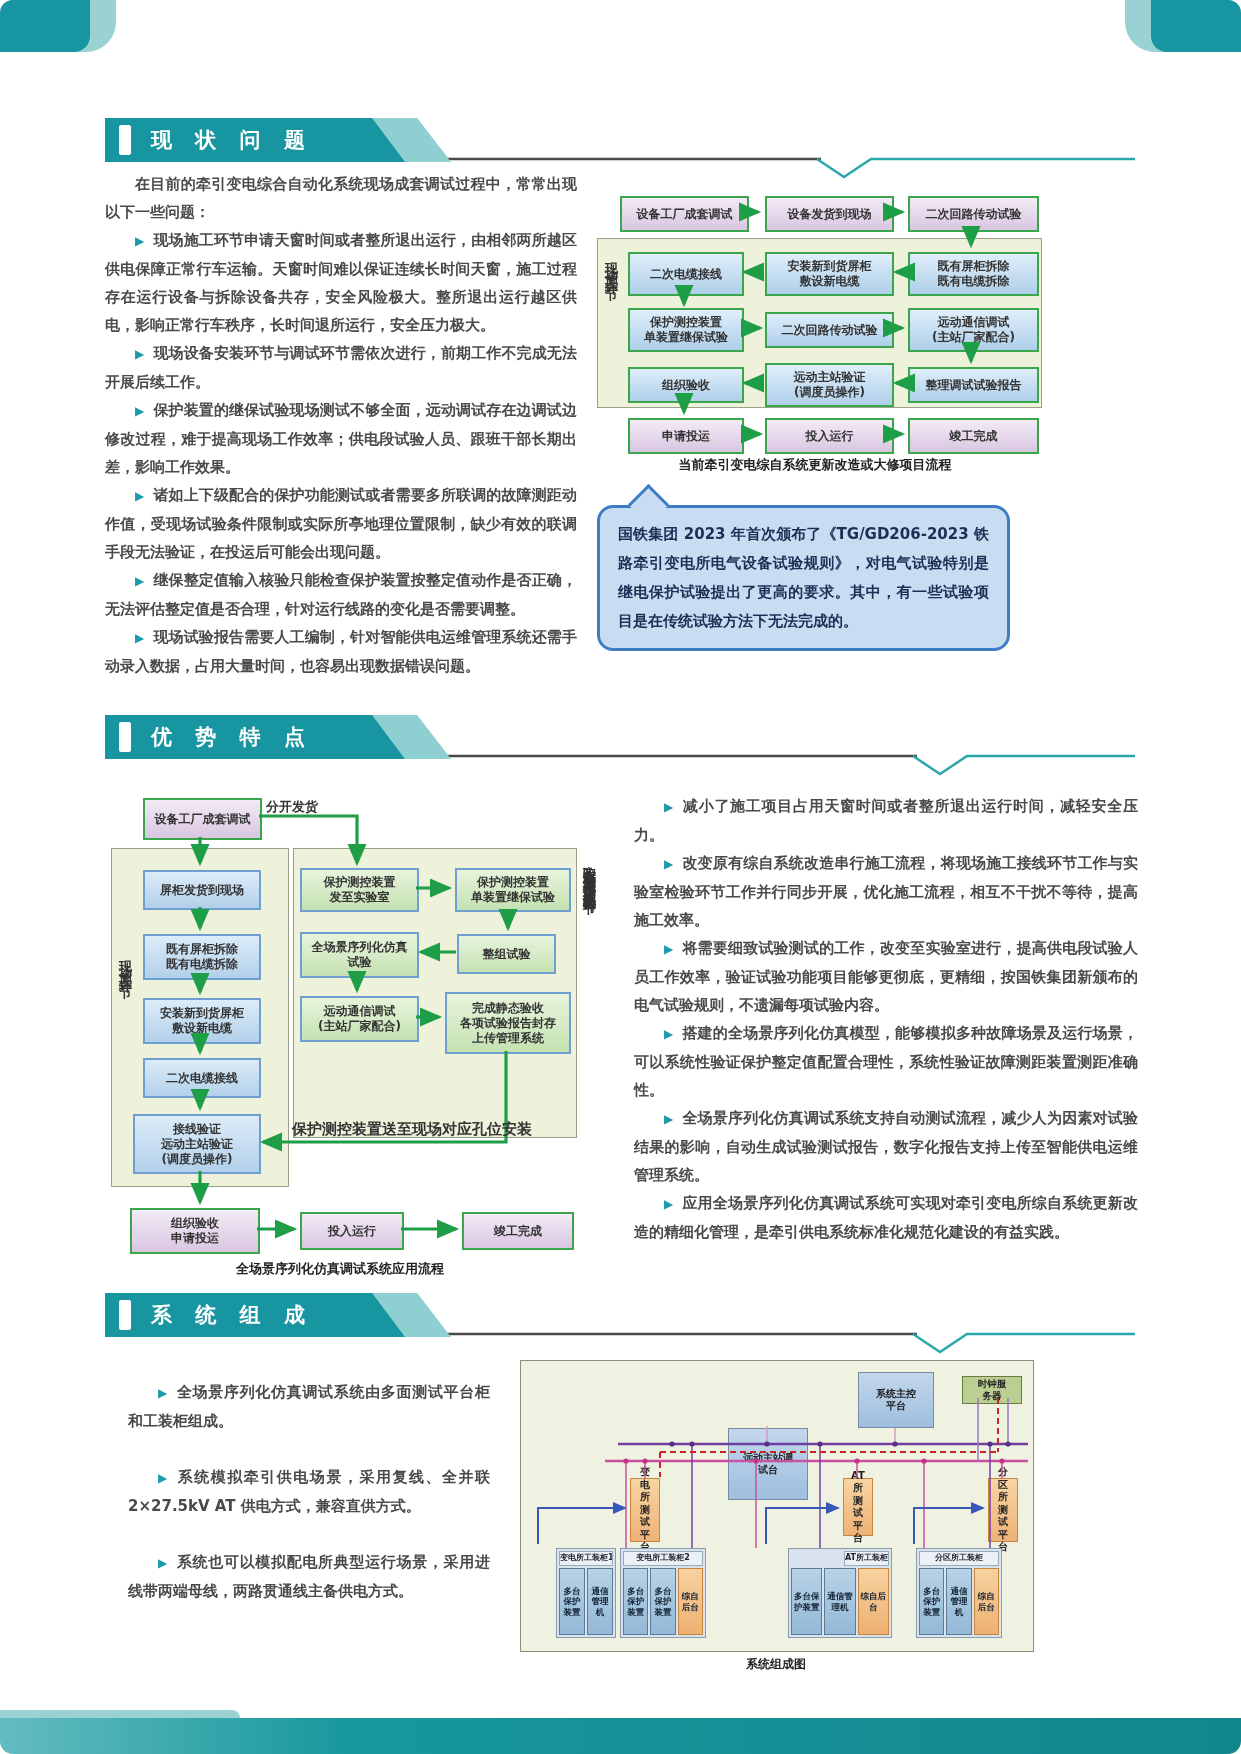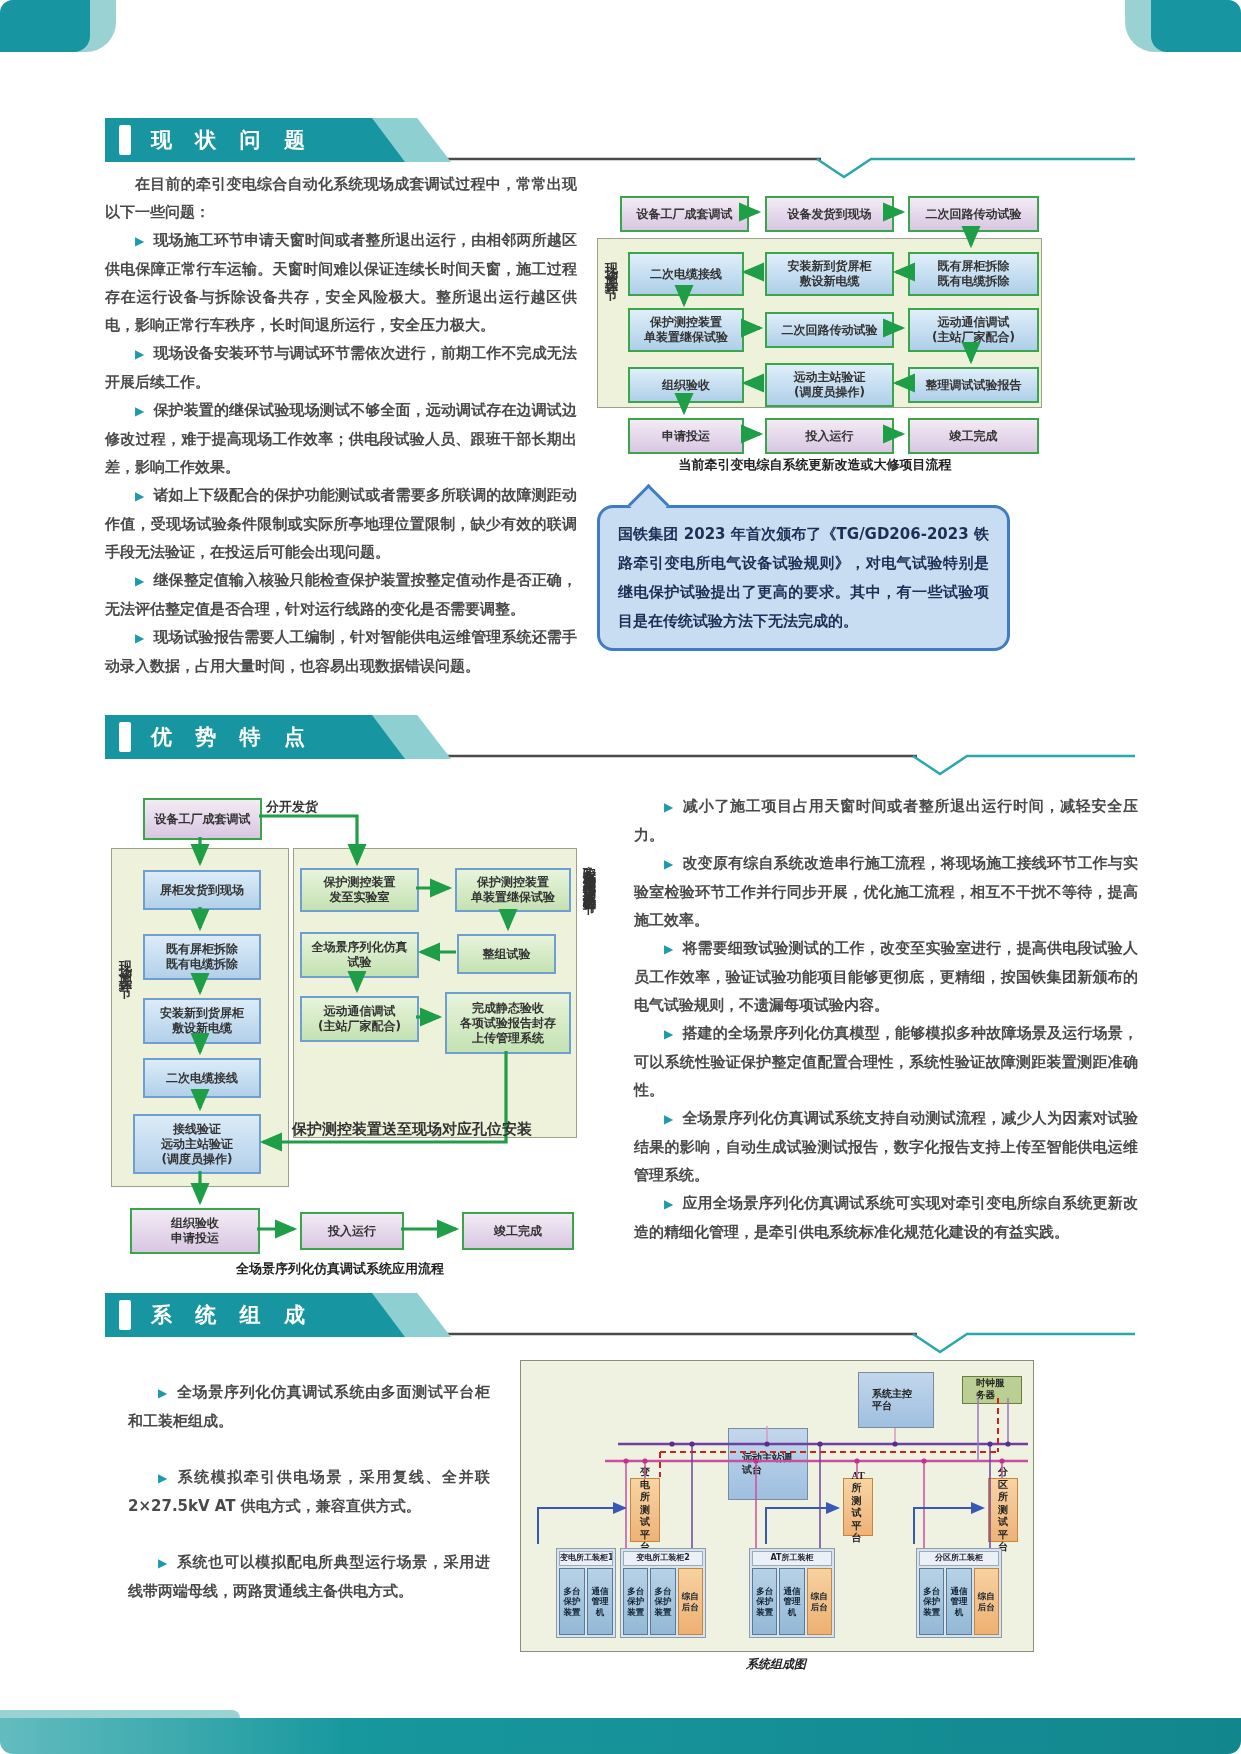--- a/index.html
+++ b/index.html
@@ -37,22 +37,22 @@
   .flab{position:absolute;font-size:12px;font-weight:700;color:#333;z-index:6;white-space:nowrap;}
   .fcap{position:absolute;font-size:13px;font-weight:700;color:#222;text-align:center;z-index:6;}
   
   .callout{position:absolute;left:597px;top:505px;width:413px;background:#c9ddf2;border:3px solid #3e7cc4;
            border-radius:16px;padding:12px 18px;box-sizing:border-box;font-size:15px;line-height:29px;
            font-weight:700;color:#1c2f55;text-align:justify;z-index:6;}
   .callout-tip{position:absolute;left:634px;top:490px;width:26px;height:26px;background:#c9ddf2;
                border-left:3px solid #3e7cc4;border-top:3px solid #3e7cc4;transform:rotate(45deg);z-index:7;}
   
   .diagram{position:absolute;left:520px;top:1360px;width:512px;height:290px;background:#eff1e1;border:1px solid #8a8f7a;z-index:1;}
-  .dnode{position:absolute;display:flex;align-items:center;justify-content:center;text-align:left;
-         font-size:10px;font-weight:700;color:#222;z-index:4;line-height:1.25;padding:13px;box-sizing:border-box;font-family:Liberation Serif, serif;}
+  .dnode{position:absolute;display:flex;align-items:center;justify-content:center;text-align:center;
+         font-size:10px;font-weight:700;color:#222;z-index:4;line-height:1.25;padding:13px;box-sizing:border-box;}
   .dblue{background:linear-gradient(180deg,#c3d7ec,#9ebfe0);border:1px solid #7a8aa0;}
   .dclock{background:#bccf92;border:1px solid #6a7a40;font-size:9.5px;}
   .dplat{background:linear-gradient(180deg,#f8d4a4,#eeb276);border:1px solid #c8853c;}
   .cab{position:absolute;background:#d9e3ee;border:1px solid #8a9ab0;z-index:4;display:flex;flex-direction:column;
        padding:2px;box-sizing:border-box;}
   .cab .ct{font-size:8px;font-weight:700;text-align:center;color:#223;background:#eaf0f6;border:1px solid #99aabb;
            line-height:11px;height:13px;overflow:hidden;white-space:nowrap;}
   .cab .ci{flex:1;display:flex;gap:2px;margin-top:2px;}
   .slat{flex:1;display:flex;align-items:center;justify-content:center;text-align:center;font-size:8.5px;
         line-height:1.2;font-weight:600;color:#123;background:linear-gradient(180deg,#b8d2e6,#93b8d6);
@@ -220,38 +220,38 @@
     </div>
   </div>
   <div class="cab" style="left:620px;top:1548px;width:86px;height:90px;">
     <div class="ct">变电所工装柜2</div>
     <div class="ci">
       <div class="slat">多台保护装置</div>
       <div class="slat">多台保护装置</div>
       <div class="slat or">综自后台</div>
     </div>
   </div>
-  <div class="cab" style="left:749px;top:1548px;width:86px;height:90px;">
+  <div class="cab" style="left:788px;top:1548px;width:104px;height:90px;align-items:flex-end;">
     <div class="ct">AT所工装柜</div>
     <div class="ci">
       <div class="slat">多台保护装置</div>
       <div class="slat">通信管理机</div>
       <div class="slat or">综自后台</div>
     </div>
   </div>
   <div class="cab" style="left:916px;top:1548px;width:86px;height:90px;">
     <div class="ct">分区所工装柜</div>
     <div class="ci">
       <div class="slat">多台保护装置</div>
       <div class="slat">通信管理机</div>
       <div class="slat or">综自后台</div>
     </div>
   </div>
 
-  <div class="fcap" style="left:520px;top:1656px;width:512px;font-size:12px;font-style:italic;">系统组成图</div>
+  <div class="fcap" style="left:520px;top:1656px;width:512px;font-size:12px;">系统组成图</div>
 
   <svg class="overlay" width="1241" height="1754" viewBox="0 0 1241 1754">
     <defs>
       <marker id="ag" markerWidth="8" markerHeight="8" refX="6" refY="3" orient="auto">
         <path d="M0,0 L7,3 L0,6 z" fill="#1e9e46"></path>
       </marker>
       <marker id="ab" markerWidth="8" markerHeight="8" refX="6" refY="3" orient="auto">
         <path d="M0,0 L7,3 L0,6 z" fill="#3858b8"></path>
       </marker>
     </defs>

